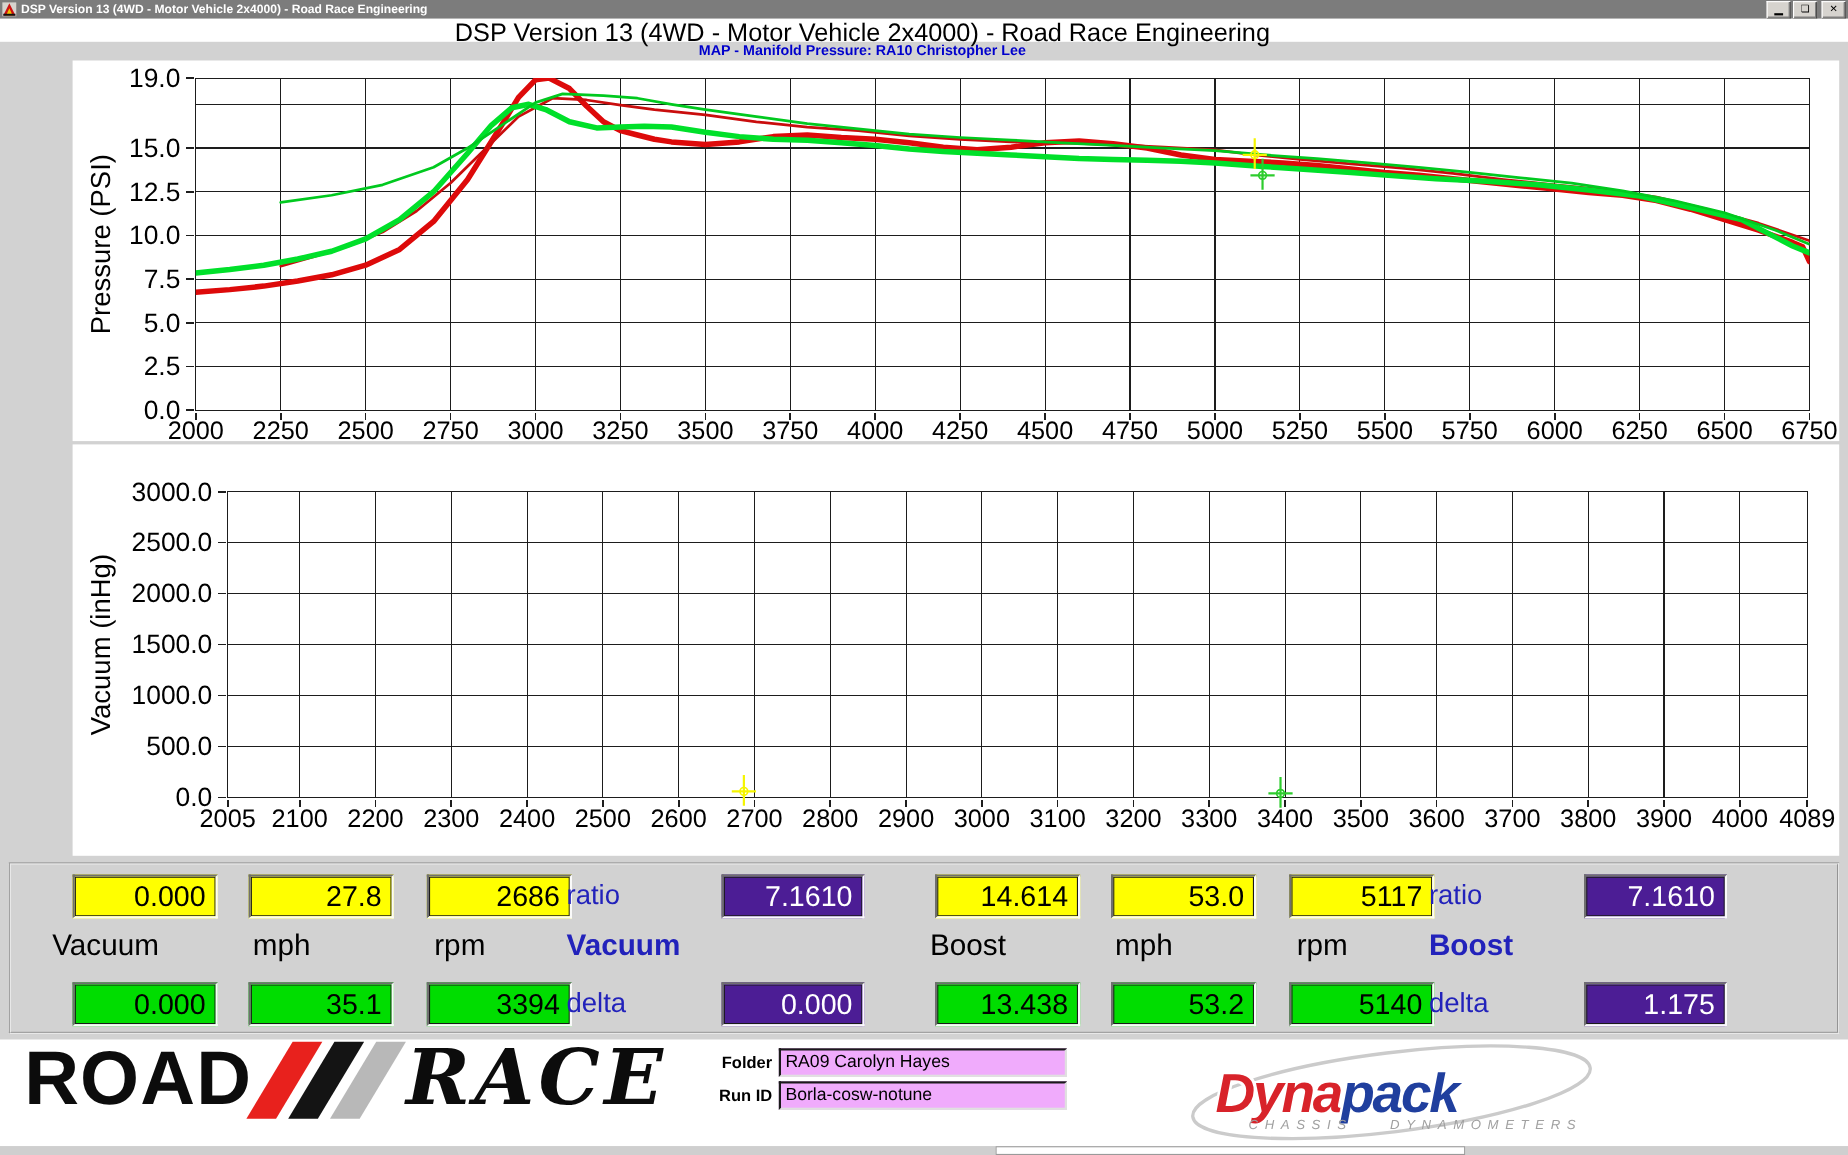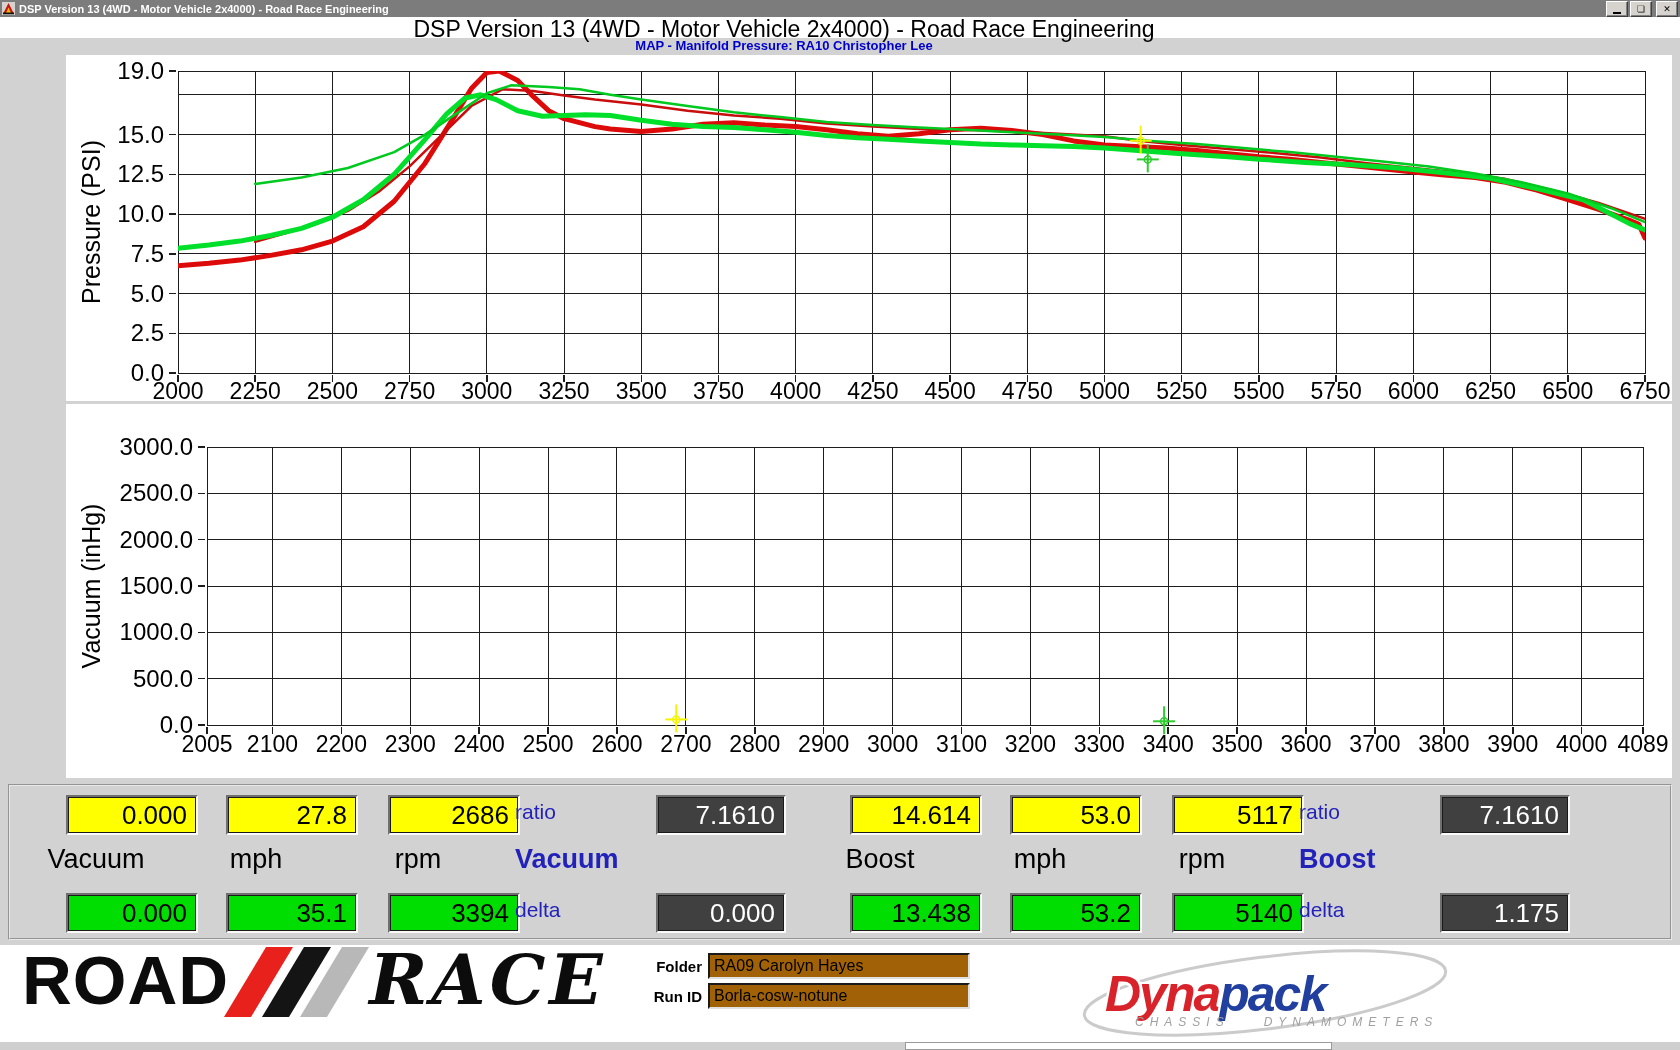--- a/index.html
+++ b/index.html
@@ -34,45 +34,45 @@
   .valpanel{position:absolute;left:8px;top:784px;width:1664px;height:156px;
     background:#d2d2d2;border:2px groove #e8e8e8;box-sizing:border-box;}
   .vgroup{position:absolute;top:0;left:0;width:780px;height:152px;}
   .vgroup.right{left:784px;}
   .vbox{position:absolute;width:132px;height:40px;box-sizing:border-box;
     border:2px solid;border-color:#6f6f6f #fafafa #fafafa #6f6f6f;
     box-shadow:inset 0 0 0 1px #1a1a1a;
     font-size:26px;color:#000;text-align:right;padding-right:9px;line-height:36px;margin-left:36px;}
   .vbox.yellow{background:#ffff00;}
   .vbox.green{background:#00dd00;}
-  .vbox.blue{background:#404040;color:#ffffff;width:130px;}
+  .vbox.blue{background:#4c1d95;color:#ffffff;width:130px;}
   .r1{top:9px;} .r3{top:107px;}
   .c1{left:20px;} .c2{left:180px;text-align:right;} .c3{left:342px;} .c4{left:610px;}
   .collab{position:absolute;top:58px;width:132px;text-align:center;
     font-size:27px;color:#000;}
-  .bluelab{position:absolute;left:505px;font-size:21px;color:#2222bb;}
+  .bluelab{position:absolute;left:505px;font-size:25px;color:#2222bb;}
   .bluelab.bold{font-weight:bold;font-size:27px;}
   .lr1{top:14px;} .lr2{top:58px;} .lr3{top:112px;}
   
   .footer{position:absolute;left:0;top:945px;width:1680px;height:97px;background:#ffffff;}
   .rrlogo{position:absolute;left:22px;top:6px;width:600px;height:88px;}
   .rr-row{display:flex;align-items:flex-start;height:62px;}
   .rr-road{font-size:69px;font-weight:bold;letter-spacing:1px;color:#0c0c0c;line-height:60px;}
   .slashes{display:flex;margin:0 10px 0 16px;margin-top:-4px;}
   .slash{width:27px;height:70px;transform:skewX(-31deg);margin-right:11px;}
   .slash.red{background:#e8211d;} .slash.blk{background:#141414;} .slash.gry{background:#b8b8b8;}
   .rr-race{font-family:"DejaVu Serif",serif;font-style:italic;font-weight:bold;
     font-size:70px;line-height:58px;color:#0c0c0c;letter-spacing:4px;text-align:center;}
   .rr-eng{margin-top:26px;font-size:23px;font-weight:bold;color:#0c0c0c;
     letter-spacing:41px;white-space:nowrap;}
   .fields{position:absolute;left:640px;top:8px;}
   .frow{display:flex;align-items:center;margin-bottom:4px;}
   .flabel{width:62px;text-align:right;font-size:15px;font-weight:bold;color:#000;
     margin-right:6px;white-space:nowrap;}
-  .finput{width:250px;height:22px;background:#a16207;border:2px solid;
+  .finput{width:250px;height:22px;background:#f0abfc;border:2px solid;
     border-color:#1a1a1a #e0e0e0 #e0e0e0 #1a1a1a;box-sizing:content-box;
     font-family:"Liberation Sans",sans-serif;font-size:16px;color:#000;padding:0 4px;outline:none;}
   .dynapack{position:absolute;left:1075px;top:2px;width:380px;height:92px;}
   .dyna-swoosh{position:absolute;left:0;top:0;}
   .dyna-text{position:absolute;left:30px;top:18px;font-size:50px;font-weight:bold;
     font-style:italic;letter-spacing:-2px;white-space:nowrap;
     text-shadow:-2px -2px 0 #fff,2px -2px 0 #fff,-2px 2px 0 #fff,2px 2px 0 #fff;}
   .dyna-red{color:#d8232a;} .dyna-blue{color:#203f9e;}
   .dyna-sub{position:absolute;left:60px;top:68px;display:flex;gap:34px;
     font-size:12px;color:#a0a0a0;letter-spacing:6px;font-style:italic;}

